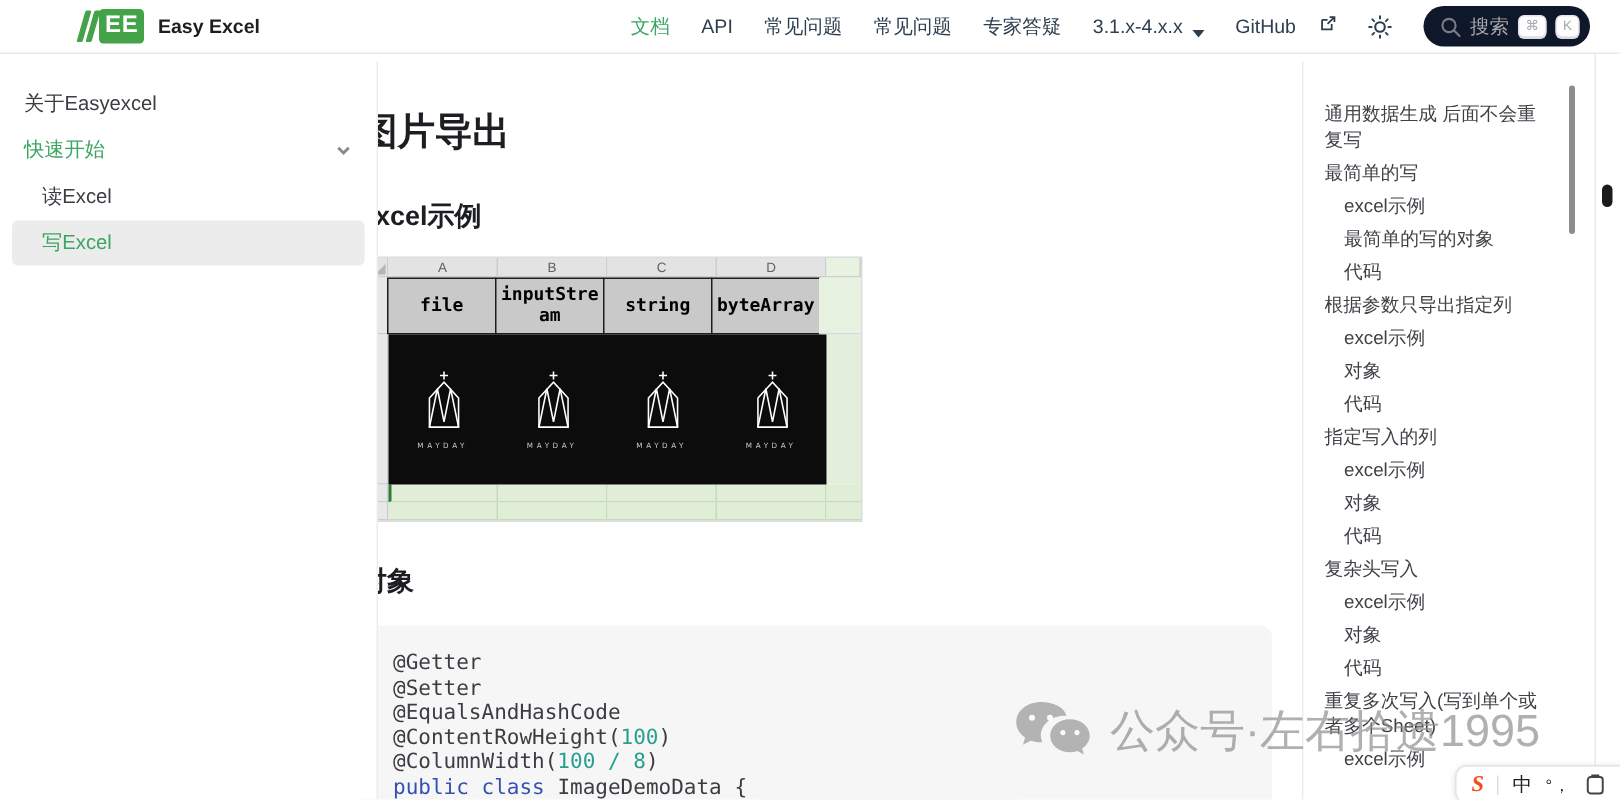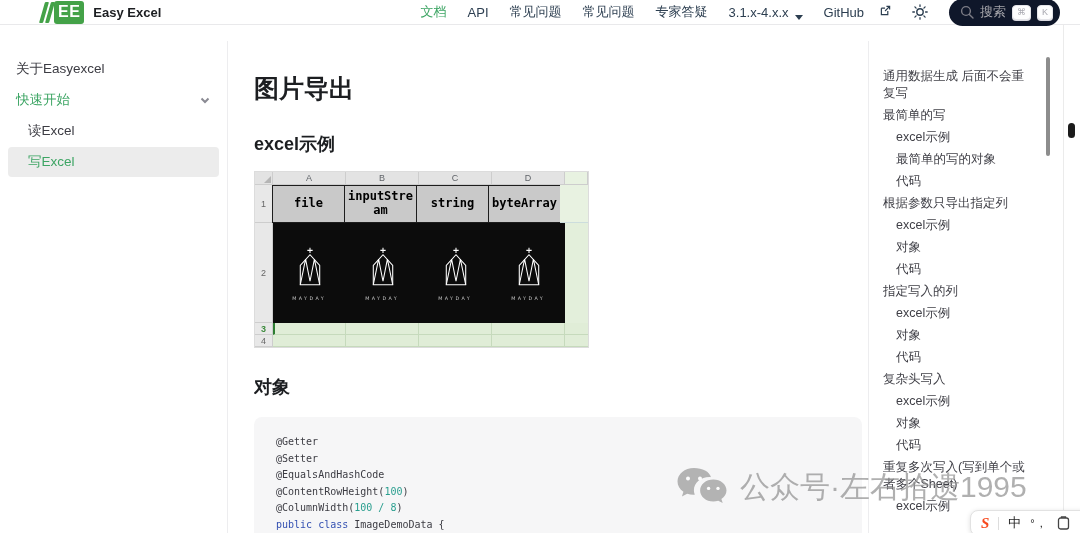--- a/index.html
+++ b/index.html
@@ -1,23 +1,23 @@
 <!DOCTYPE html>
 <html><head>
 <meta charset="utf-8">
 <style>
   *{box-sizing:border-box}
   html,body{margin:0;padding:0}
   body{width:1080px;height:533px;overflow:hidden;position:relative;background:#fff;
        font-family:"Liberation Sans",sans-serif;color:#213547}
 
   
-  .header{position:absolute;top:0;left:0;right:0;height:25px;background:#fff;
+  .header{position:absolute;top:0;left:0;right:0;height:36px;background:#fff;
           border-bottom:1px solid #e9e9eb;display:flex;align-items:center;
-          justify-content:space-between;padding:0 20px 0 42px;z-index:6}
+          justify-content:space-between;padding:0 20px 0 54px;z-index:6}
   .brand{display:flex;align-items:center;gap:9px}
   .logo{display:flex;align-items:center}
   .slash{width:4px;height:21px;background:#44a248;transform:skewX(-16deg);margin-right:2px;border-radius:1px}
   .logo-box{background:#44a248;color:#fff;font-weight:700;font-size:16px;line-height:1;
             padding:3px 4px 4px;border-radius:3px;letter-spacing:.5px}
   .brand-name{font-weight:700;font-size:13px;color:#1c1e21}
   .nav{display:flex;align-items:center;gap:21px;font-size:13px;font-weight:500;color:#2c3e50}
   .nav-link{cursor:pointer;white-space:nowrap}
   .nav-link.active{color:#3da564}
   .version{display:flex;align-items:flex-end;gap:6px;cursor:pointer}
@@ -25,31 +25,31 @@
          border-top:5px solid #2c3e50;margin-top:1px}
   .gh{display:flex;align-items:flex-start;gap:16px}
   .icon-btn{display:flex;align-items:center;cursor:pointer;background:none;border:none;padding:0;color:#2c3e50}
   .search{display:flex;align-items:center;gap:6px;background:#0f172a;border-radius:14px;
           height:27px;padding:0 7px 0 11px;cursor:text;min-width:100px}
   .search-ph{color:#a8a8ad;font-size:13px}
   .kbd{background:#fdfdfe;border:1px solid #e4e4e9;box-shadow:0 1px 0 #d9d9e0;border-radius:4px;
        font-size:9px;color:#a8a8b0;padding:1px 4px;min-width:9px;text-align:center;line-height:11px}
 
   
-  .sidebar{position:absolute;top:41px;left:0;width:228px;bottom:0;background:#fff;
+  .sidebar{position:absolute;top:41px;left:0;width:252px;bottom:0;background:#fff;
            border-right:1px solid #ededef;padding-top:13px;z-index:4}
   .side-item{margin:0 8px 1px;padding:6px 8px;border-radius:4px;font-size:13.5px;font-weight:500;
              color:#3c3c43;display:flex;align-items:center;justify-content:space-between;cursor:pointer}
   .side-item.sub{padding-left:20px}
   .side-item.green{color:#3da564}
   .side-item.selected{background:#ececec}
   .chev{stroke:#8a8a93;stroke-width:2;fill:none}
 
   
-  .main{position:absolute;left:254px;top:41px;width:612px;bottom:0;overflow:hidden}
+  .main{position:absolute;left:240px;top:41px;width:612px;bottom:0;overflow:hidden}
   .h1{font-size:25px;font-weight:700;color:#1c1e21;margin-top:32px;line-height:1.2}
   .h2{font-size:18px;font-weight:700;color:#1c1e21;margin-top:29px}
   .h2.second{margin-top:27px}
 
   
   .xl{margin-top:15px;width:335px;border:1px solid #dcdcdc;background:#fff;
       font-family:"DejaVu Sans Mono",monospace;user-select:none}
   .xl-row{display:flex}
   .xl-ch{height:13px;background:#e3e3e3;border-right:1px solid #cdcdcd;border-bottom:1px solid #cdcdcd;
          color:#5f6368;font-size:9px;font-family:"Liberation Sans",sans-serif;
@@ -74,21 +74,21 @@
   .r2 .ecell{flex:1;background:#e3efdb}
   .rg{height:12px}
   .rg .gcell{width:73px;background:#e0edd7;border-right:1px solid #c6dabc;border-bottom:1px solid #c6dabc}
   .rg .gcell.cursor{border-left:2px solid #2e7d32}
   .rg .ecell{flex:1;background:#e0edd7;border-bottom:1px solid #c6dabc}
   .rn-green{color:#3d8b3d !important;font-weight:700}
 
   
   .codeblock{margin-top:18px;width:608px;height:130px;background:#f6f6f7;border-radius:8px;
              padding:17px 0 0 22px;overflow:hidden}
-  .codeblock pre{margin:0;font-family:"DejaVu Sans Mono",monospace;font-size:10px;
+  .codeblock pre{margin:0;font-family:"DejaVu Sans Mono",monospace;font-size:14px;
                  line-height:16.5px;color:#3c3c43;white-space:pre}
   .tok-num{color:#299e8e}
   .tok-kw{color:#3451b2}
   .tok-op{color:#299e8e}
 
   
   .toc{position:absolute;left:868px;top:41px;width:178px;bottom:0;border-left:1px solid #ededef;
        padding:27px 14px 0 14px;overflow:hidden;z-index:3}
   .toc-item{font-size:12.5px;color:#3f3f46;line-height:17px;margin-bottom:5px;cursor:pointer}
   .toc-item.lvl1{padding-left:13px}

